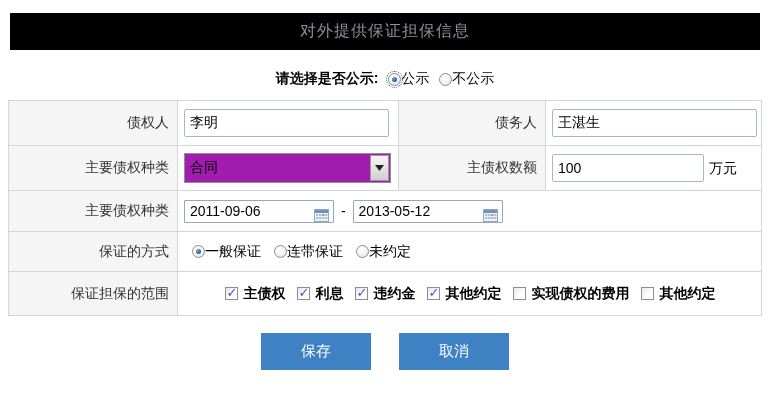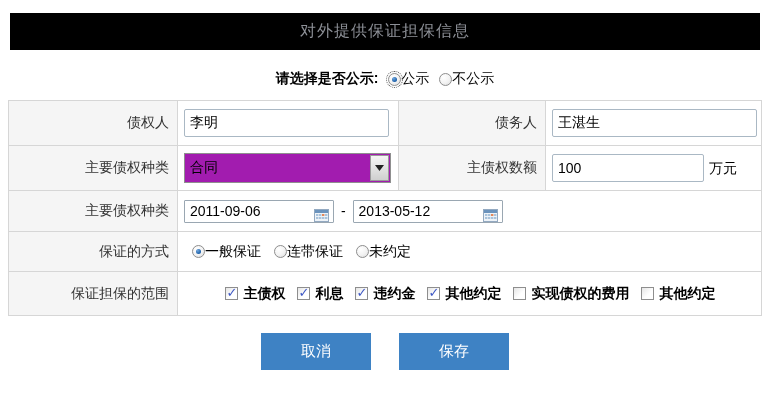--- a/index.html
+++ b/index.html
@@ -271,15 +271,15 @@
           <span class="checkbox"></span>
           <span class="cb-label">其他约定</span>
         </span>
       </div>
     </td>
   </tr>
 </tbody>
   </table>
 
 <div class="btn-row">
+  <button class="btn">保存</button>
   <button class="btn">取消</button>
-  <button class="btn">保存</button>
 </div>
 
 </body></html>

